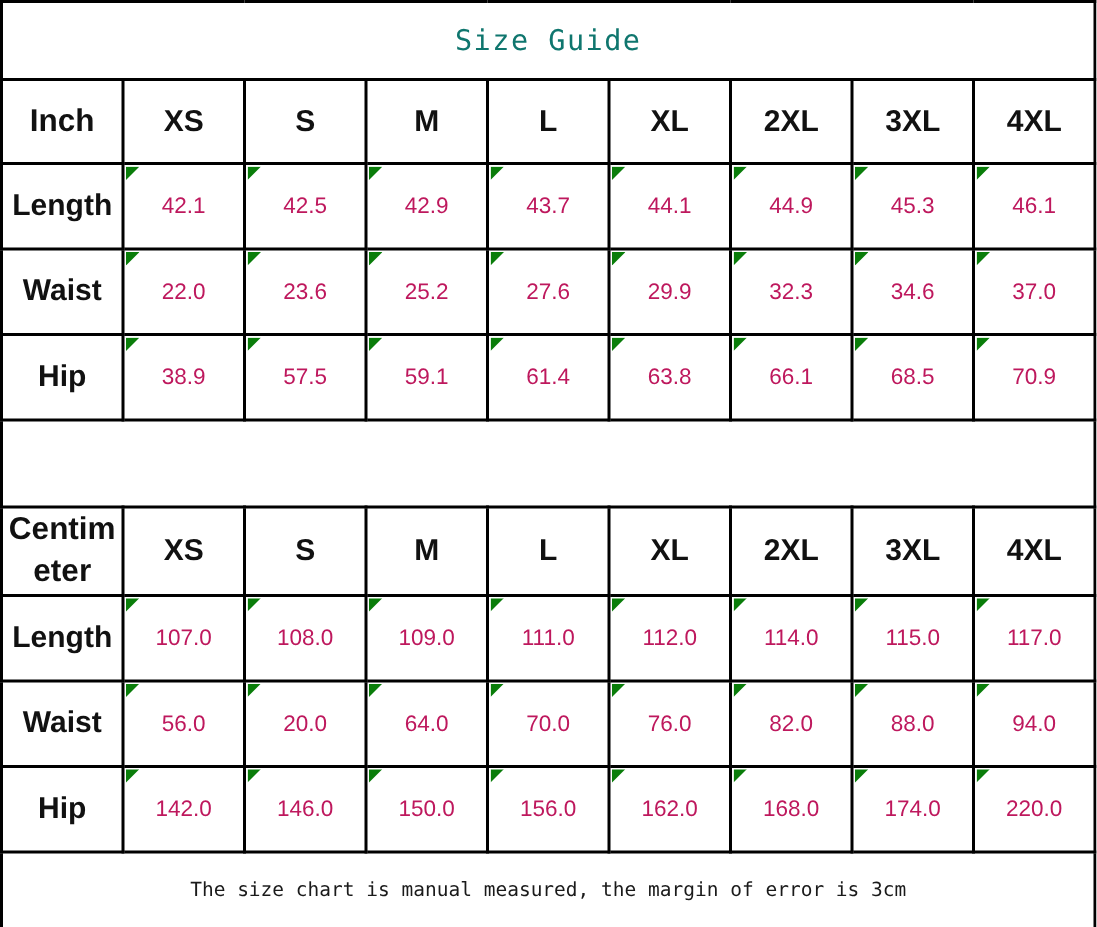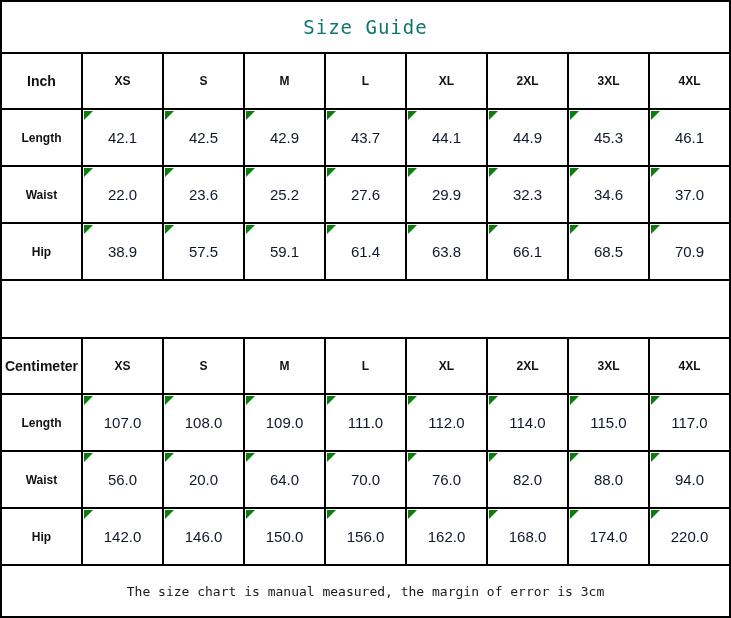--- a/index.html
+++ b/index.html
@@ -29,32 +29,32 @@
   tr.spacer-row { height: 58px; }
   tr.footer-row { height: 52px; }
   td.title-cell {
     font-family: "DejaVu Sans Mono", "Liberation Mono", monospace;
     font-size: 19px;
     letter-spacing: 1px;
     color: #0f766e;
   }
   td.hcell {
     font-weight: bold;
-    font-size: 12px;
+    font-size: 20px;
     color: #111111;
   }
   td.unit-cell {
     word-break: break-all;
     line-height: 1.35;
-    padding: 12px 2px;
-    font-size: 14px;
+    padding: 0 2px;
+    font-size: 21px;
   }
   td.vcell {
     font-size: 15px;
-    color: #0f172a;
+    color: #be185d;
   }
   span.tri {
     position: absolute;
     top: 1px; left: 1px;
     width: 9px; height: 9px;
     background: var(--tri-color, #0a7d0a);
     clip-path: polygon(0 0, 100% 0, 0 100%);
   }
   td.footer-cell {
     font-family: "DejaVu Sans Mono", "Liberation Mono", monospace;

